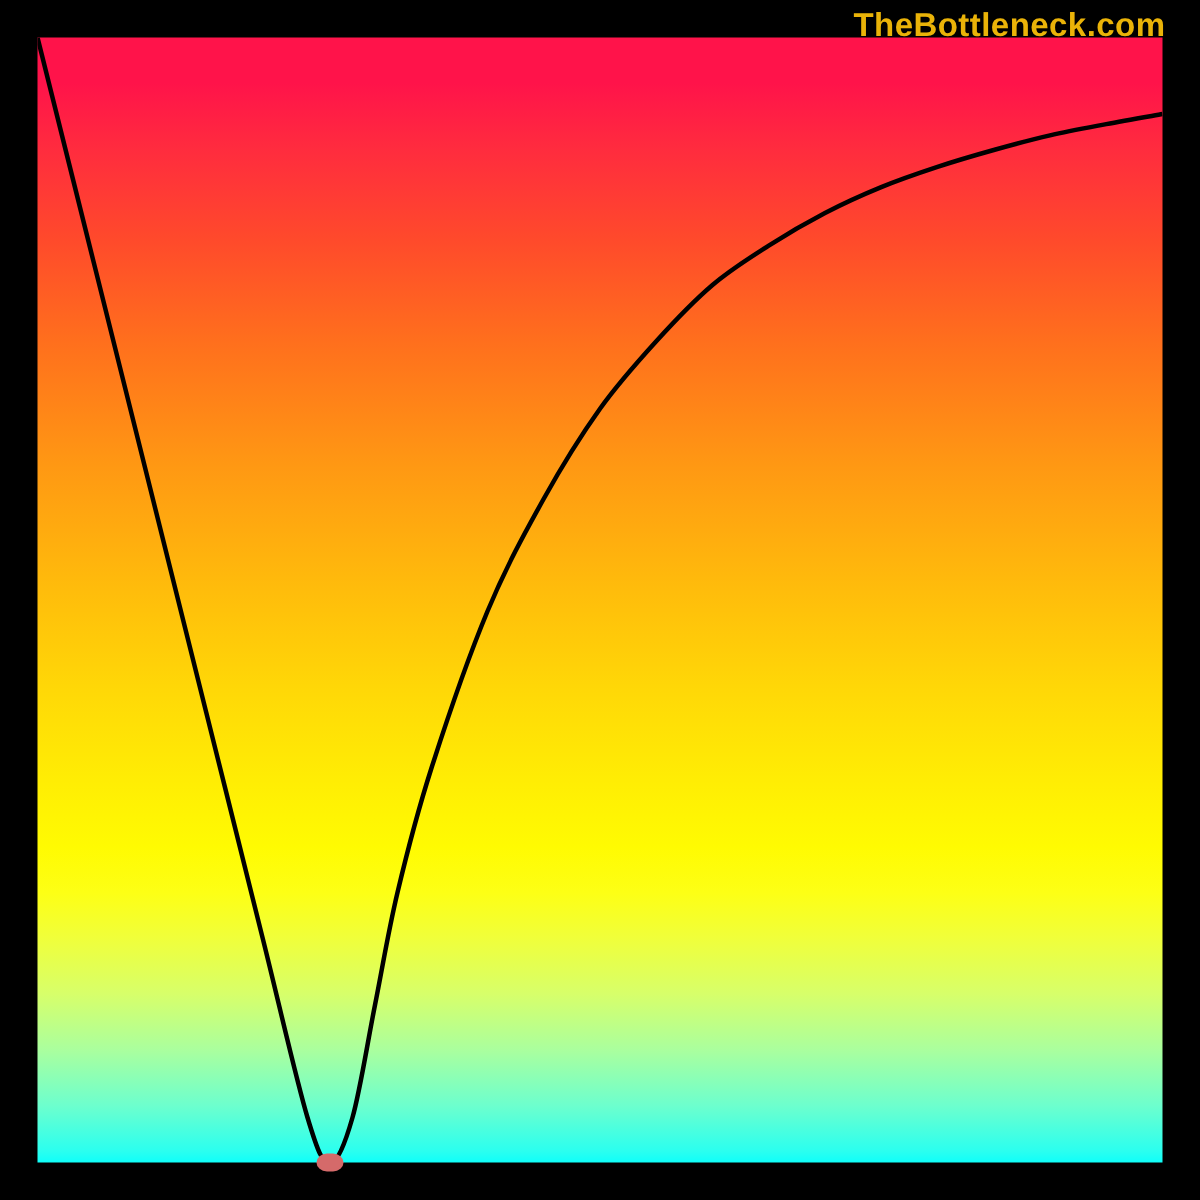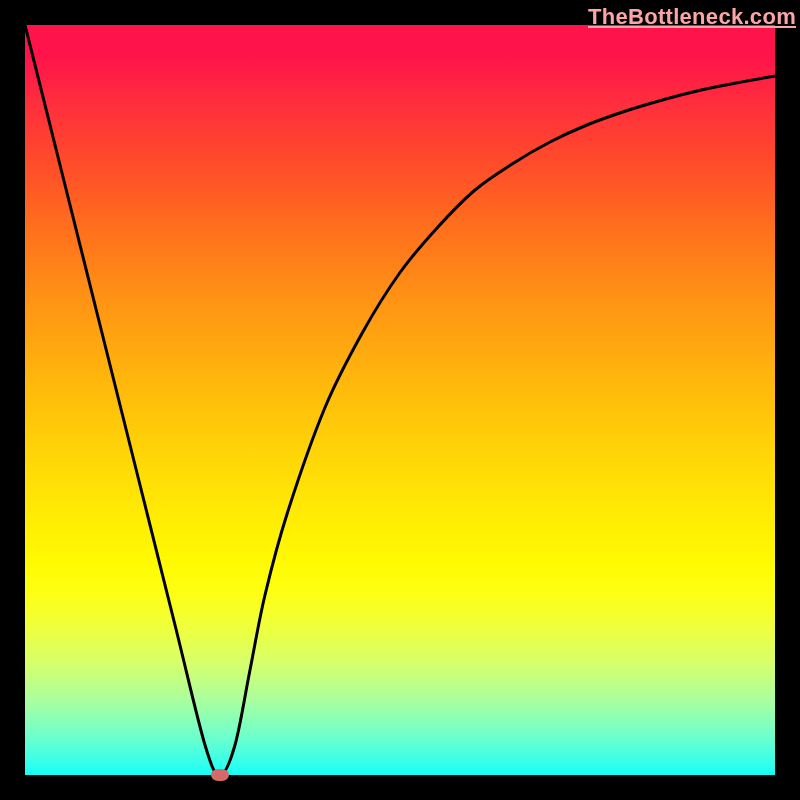--- a/index.html
+++ b/index.html
@@ -40,27 +40,26 @@
       #d7ff6a 85%,
       #aaff9e 90%,
       #6cffce 95%,
       #2bffef 99%,
       #0ffffa 100%
     );
   }
   .attribution {
     position: absolute;
     top: 4px;
-    right: 4px;
-    color: #fca5a5;
+    right: 23px;
+    color: #eab308;
     font-size: 22px;
     font-weight: 600;
     letter-spacing: 0.3px;
     z-index: 20;
-    text-decoration: underline;
   }
   svg.curve {
     position: absolute;
     inset: 0;
     width: 750px;
     height: 750px;
     z-index: 10;
   }
   .marker {
     position: absolute;

